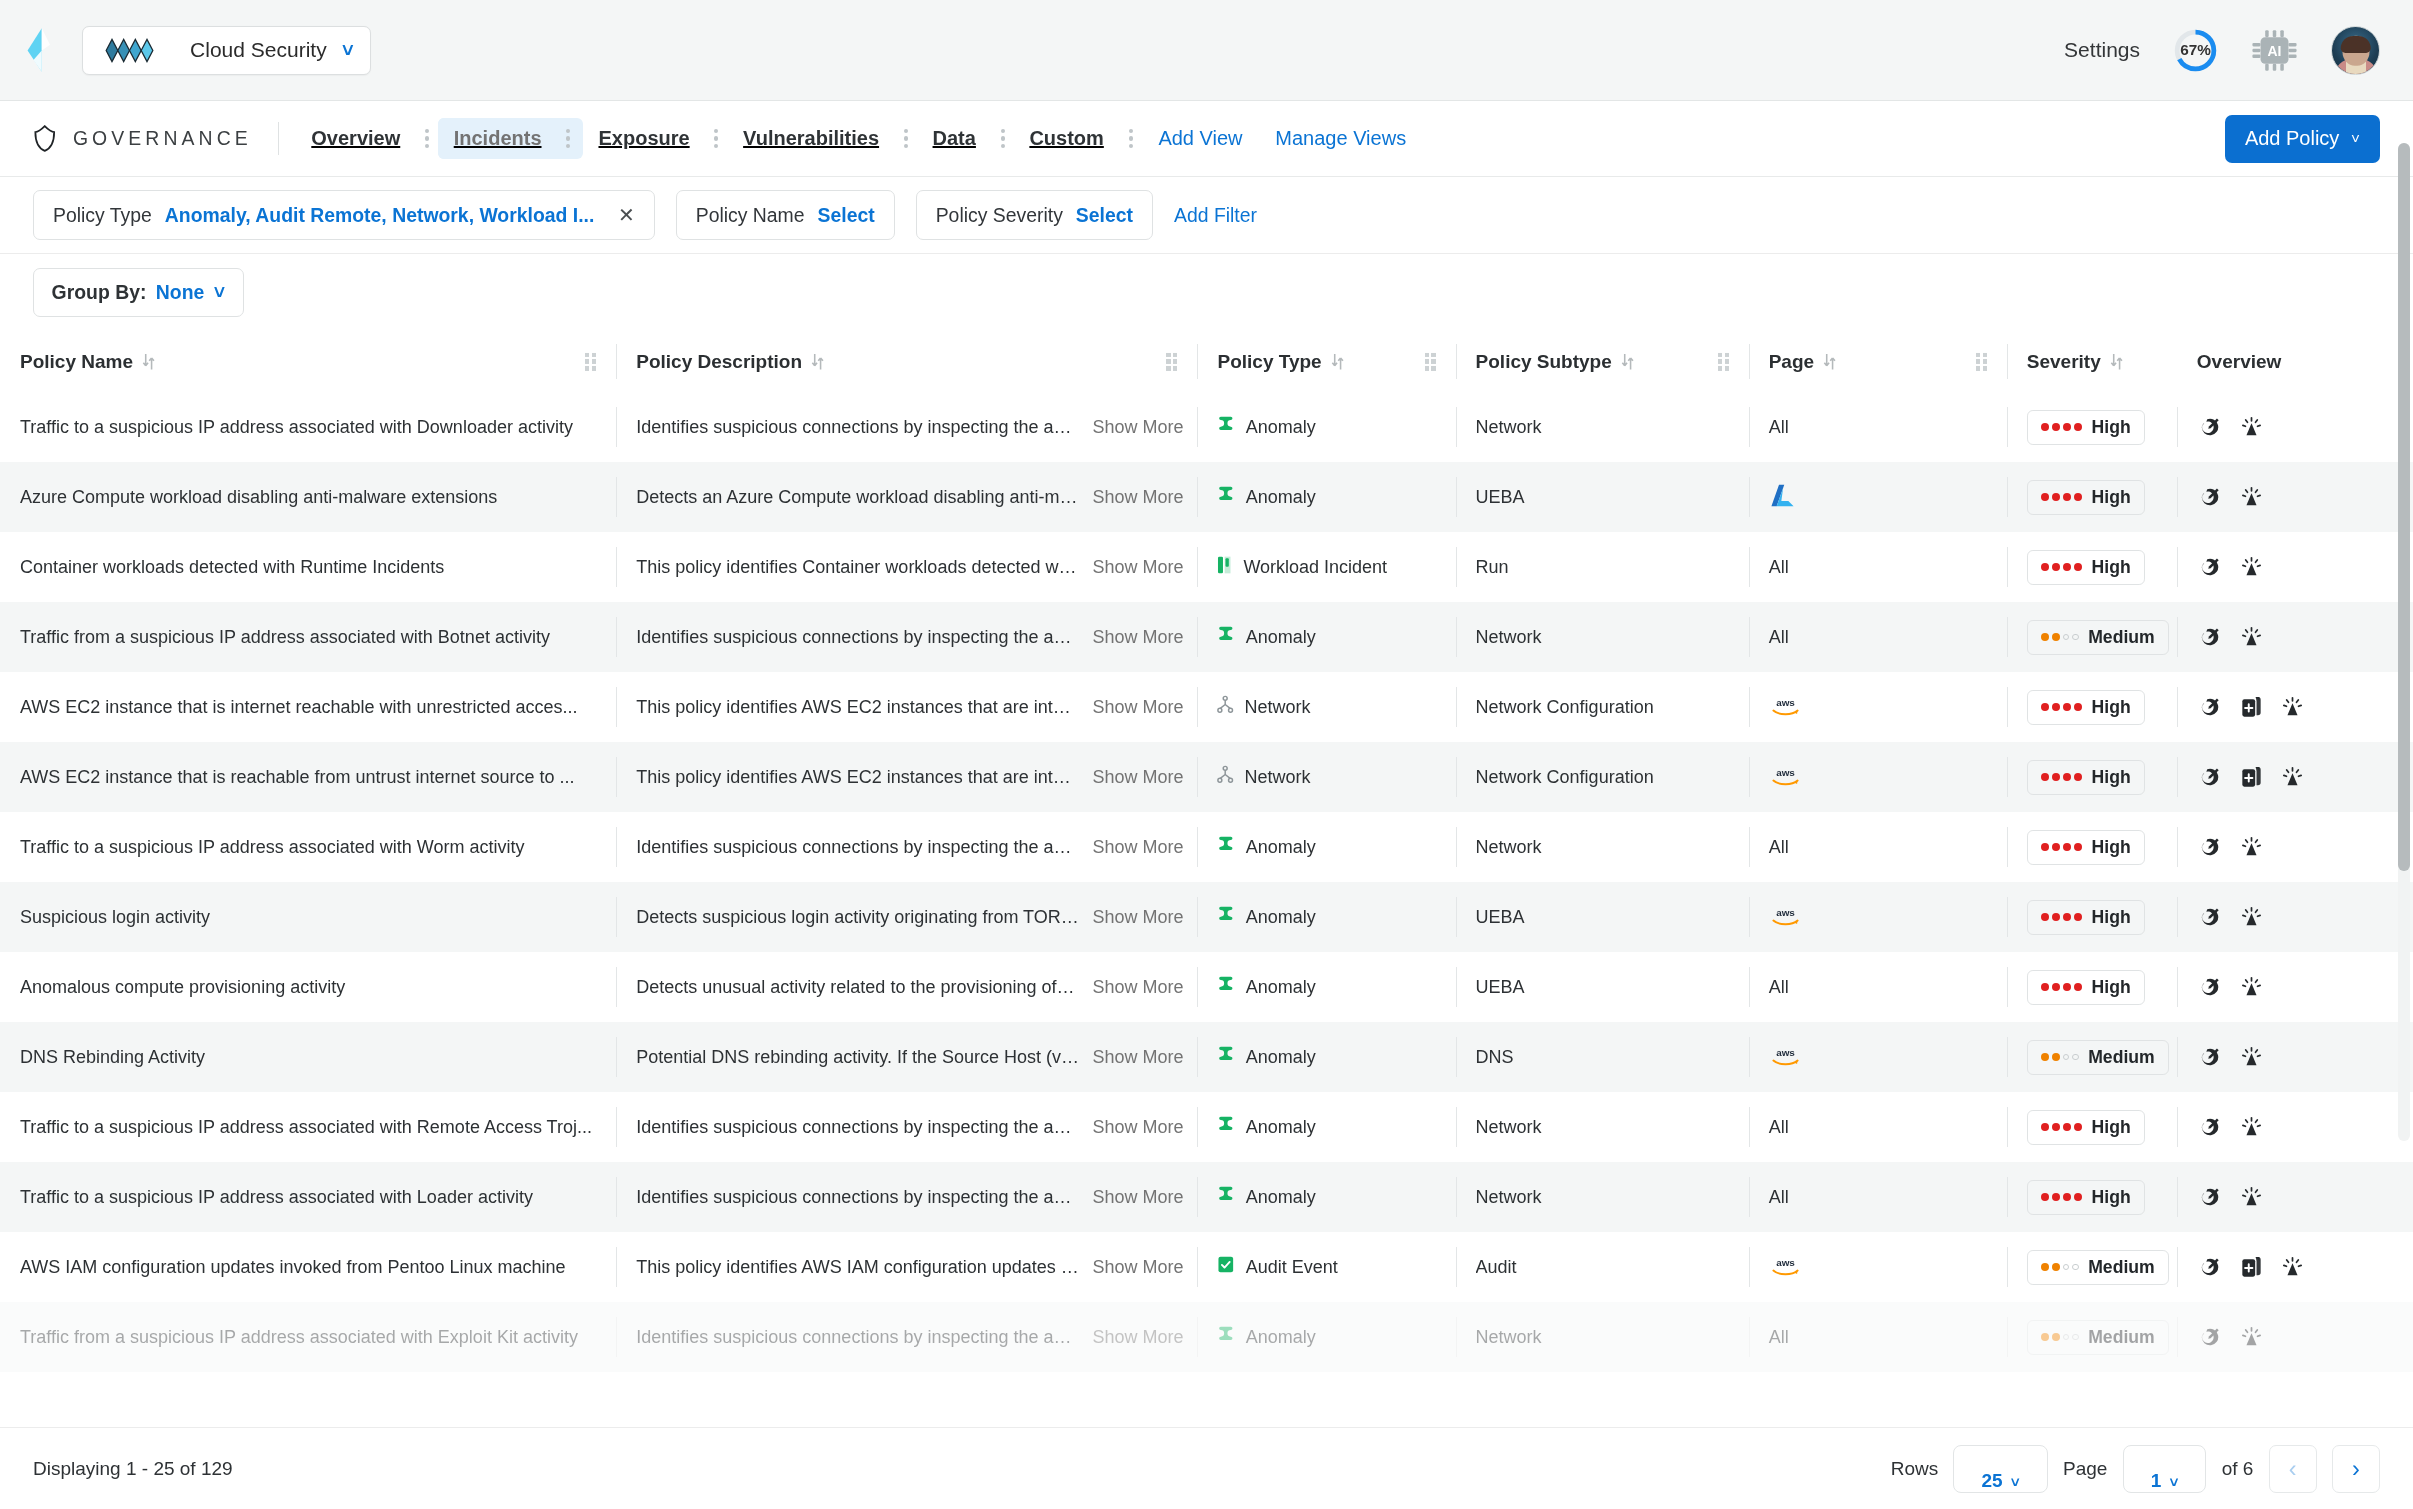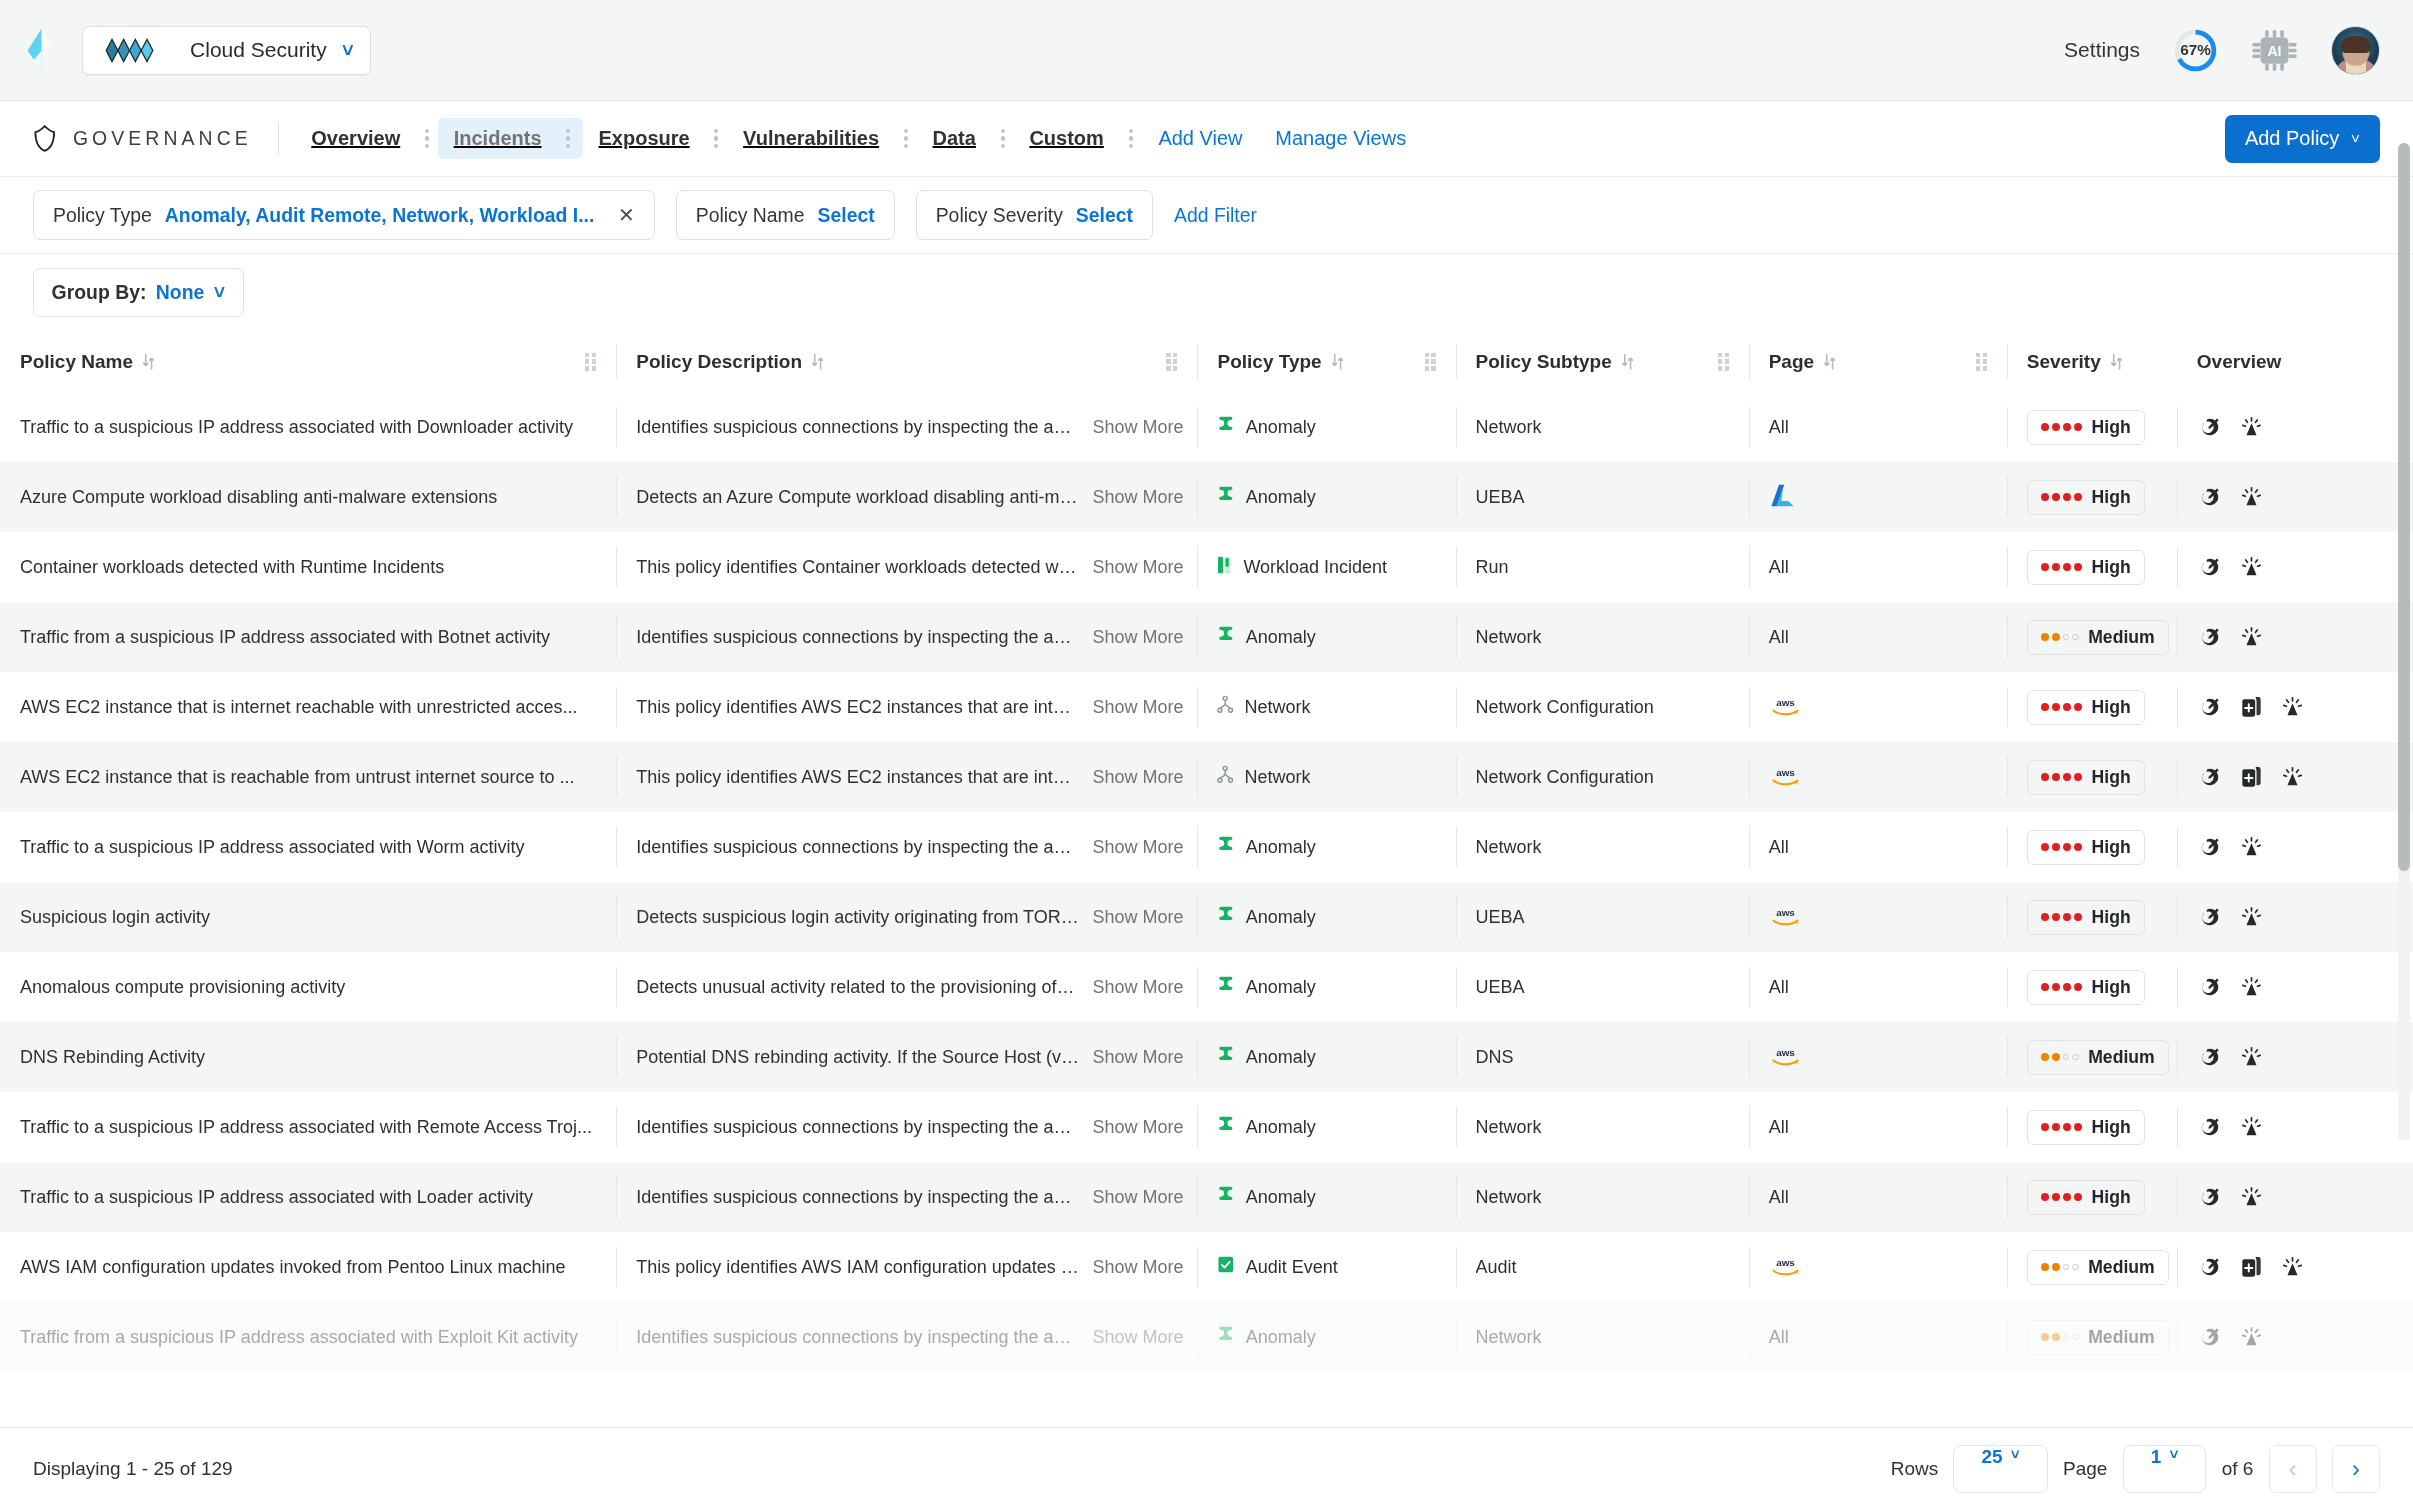--- a/index.html
+++ b/index.html
@@ -213,21 +213,21 @@
   .footer {
     position: absolute; left: 0; right: 0; bottom: 0; height: 83px;
     background: #fff; border-top: 0.6px solid #ececec;
     display: flex; align-items: center; padding: 0 33px;
   }
   .displaying { font-size: 19px; color: #2e3235; }
   .pager { margin-left: auto; display: flex; align-items: center; gap: 15.3px; }
   .pager .plbl { font-size: 19px; color: #2e3235; }
   .selbox {
     height: 48px; min-width: 56px; border: 0.6px solid #e2e5e6; border-radius: 8px; background: #fff;
-    display: flex; align-items: flex-start; justify-content: center; gap: 8.2px; padding: 0 27px;
+    display: flex; align-items: flex-end; justify-content: center; gap: 8.2px; padding: 0 27px;
     cursor: pointer;
   }
   .selbox .sv { font-size: 19px; color: #0b74d4; font-weight: 600; }
   .selbox .sc { font-size: 15.3px; color: #0b74d4; font-weight: bold; }
   .navbtn {
     width: 48px; height: 48px; border: 0.6px solid #e6e9ea; border-radius: 7px; background: #fff;
     display: flex; align-items: center; justify-content: center; cursor: pointer;
     font-size: 23.5px; color: #0b74d4;
   }
   .navbtn.disabled { color: #a9cef0; }

